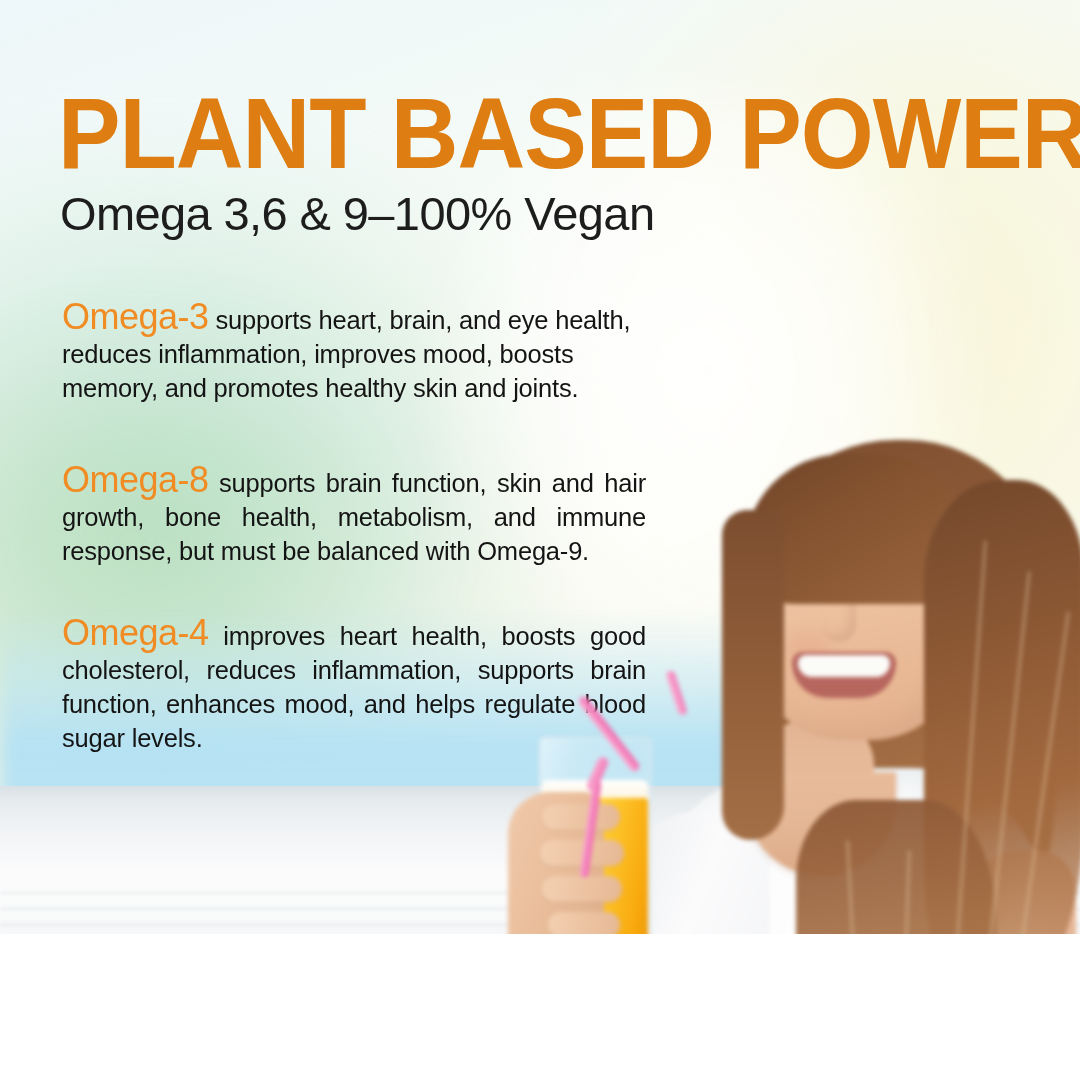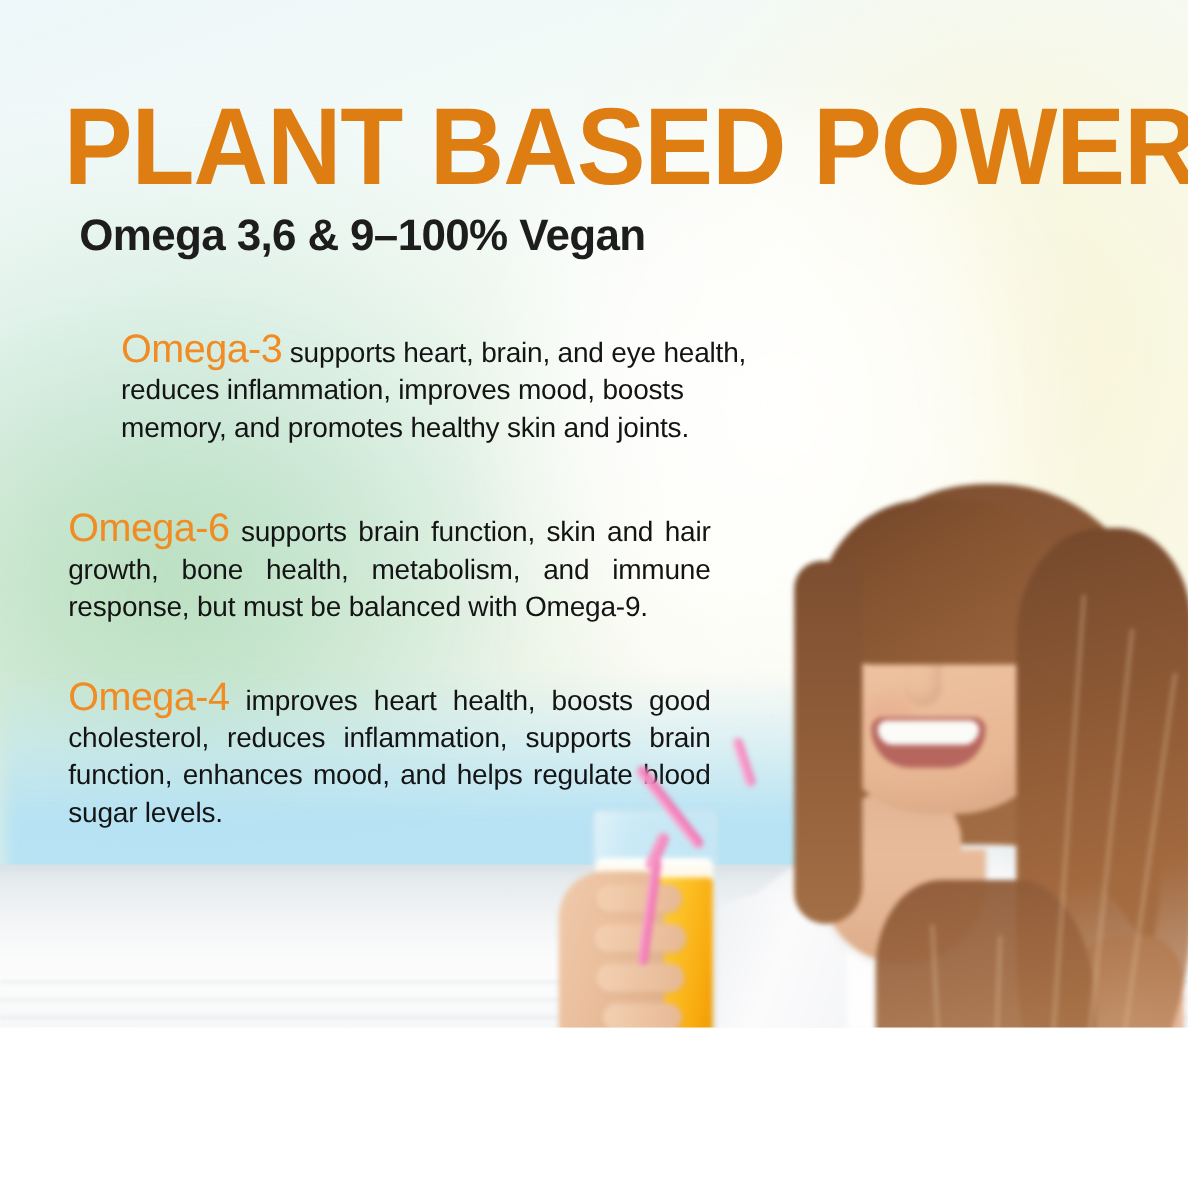--- a/index.html
+++ b/index.html
@@ -130,39 +130,39 @@
     line-height:96px;
     letter-spacing:-1px;
     color:#de7d12;
     transform:scaleX(1.02) scaleY(1.08);
     transform-origin:left top;
     white-space:nowrap;
   }
 
   .subhead{
     position:absolute;
-    left:72px; top:186px;
-    font-size:40px;
+    left:60px; top:186px;
+    font-size:47px;
     line-height:56px;
-    font-weight:700;
+    font-weight:400;
     color:#1d1d1d;
     letter-spacing:-0.6px;
     white-space:nowrap;
   }
 
   .block{
     position:absolute;
     left:62px;
     width:584px;
     color:#141414;
     font-size:25.5px;
     line-height:34px;
     letter-spacing:-0.2px;
   }
-  .block.b1{ top:300px; text-align:left;margin-left:48px; }
+  .block.b1{ top:300px; text-align:left; }
   .block.b2{ top:463px; text-align:justify; }
   .block.b3{ top:616px; text-align:justify; }
   .block p{ margin:0; }
 
   .tag{
     color:#f08c23;
     font-size:36px;
     font-weight:400;
     letter-spacing:-0.5px;
     vertical-align:baseline;
@@ -504,20 +504,20 @@
   </div>
 
   <div class="headline">PLANT BASED POWER</div>
   <div class="subhead">Omega 3,6 &amp; 9–100% Vegan</div>
 
   <div class="block b1">
     <p><span class="tag">Omega-3</span> <span>supports heart, brain, and eye health, reduces inflammation, improves mood, boosts memory, and promotes healthy skin and joints.</span></p>
   </div>
 
   <div class="block b2">
-    <p><span class="tag">Omega-6</span> <span>supports brain function, skin and hair growth, bone health, metabolism, and immune response, but must be balanced with Omega-9.</span></p>
+    <p><span class="tag">Omega-8</span> <span>supports brain function, skin and hair growth, bone health, metabolism, and immune response, but must be balanced with Omega-9.</span></p>
   </div>
 
   <div class="block b3">
     <p><span class="tag">Omega-4</span> <span>improves heart health, boosts good cholesterol, reduces inflammation, supports brain function, enhances mood, and helps regulate blood sugar levels.</span></p>
   </div>
 
 </div>
 
 </body></html>

